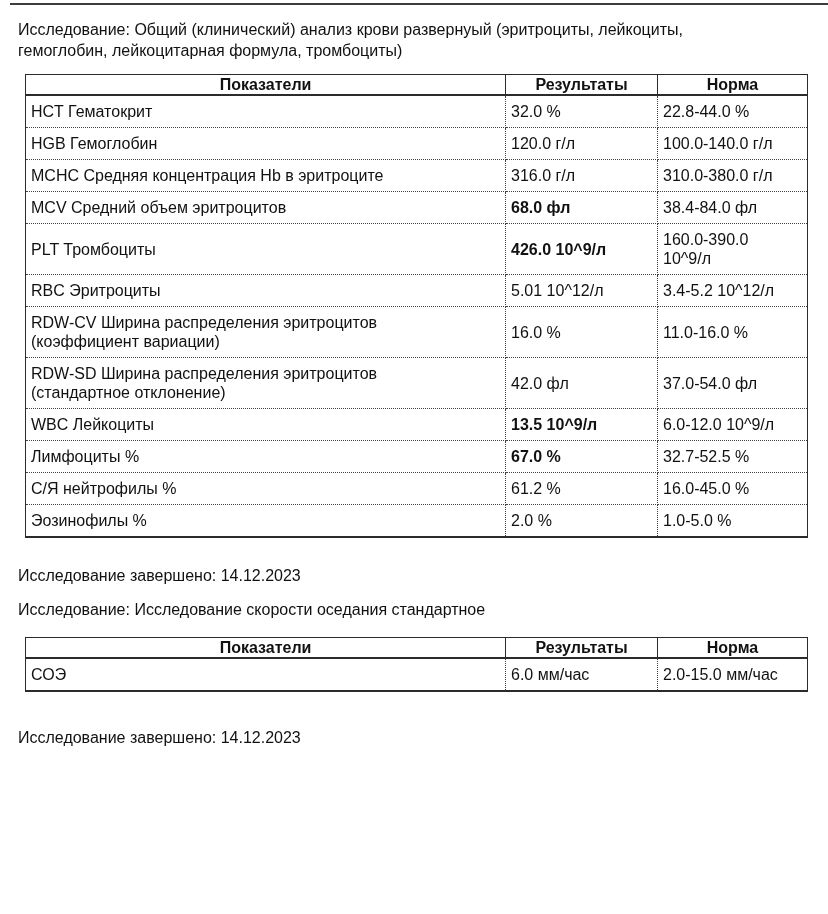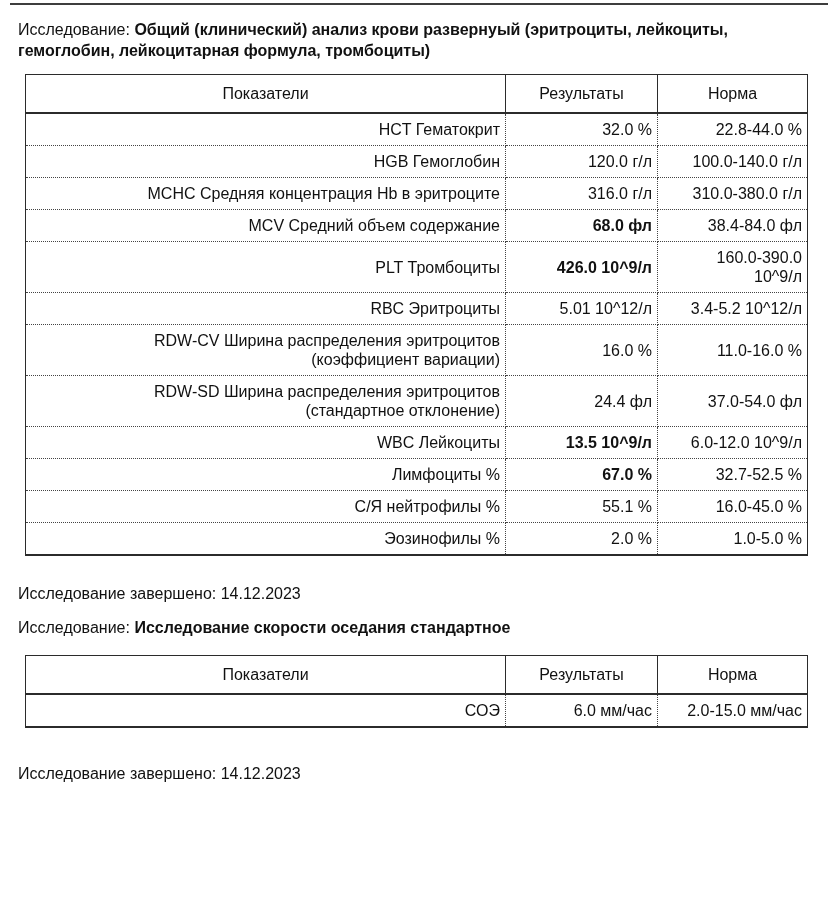--- a/index.html
+++ b/index.html
@@ -23,43 +23,43 @@
   .page {
     padding: 0 21px 0 18px;
   }
   .study-heading {
     margin: 14px 0 0 0;
     line-height: 21px;
     white-space: pre-line;
     font-weight: normal;
   }
   .study-heading .study-name {
-    font-weight: bold;
+    font-weight: normal;
   }
   .results-table {
     border-collapse: collapse;
     table-layout: fixed;
     width: 782px;
     margin: 13px 0 0 7px;
   }
   .results-table col.c1 { width: 480px; }
   .results-table col.c2 { width: 152px; }
   .results-table col.c3 { width: 150px; }
   .results-table th {
     border: 1px solid #2b2b2b;
     border-bottom-width: 2px;
-    font-weight: normal;
+    font-weight: bold;
     text-align: center;
-    padding: 9px 6px;
+    padding: 0 6px;
     line-height: 19px;
   }
   .results-table td {
     border: 1px dotted #444444;
     vertical-align: middle;
-    text-align: right;
+    text-align: left;
     padding: 6px 5px;
     line-height: 19px;
     white-space: pre-line;
     overflow: hidden;
   }
   .results-table td:first-child  { border-left: 1px solid #2b2b2b; }
   .results-table td:last-child   { border-right: 1px solid #2b2b2b; }
   .results-table tbody tr:last-child td { border-bottom: 2px solid #2b2b2b; }
   .results-table tr.flagged td.res { font-weight: bold; }
   .completed {
@@ -103,21 +103,21 @@
         <td class="ind">HGB Гемоглобин</td>
         <td class="res">120.0 г/л</td>
         <td class="norm">100.0-140.0 г/л</td>
       </tr>
       <tr>
         <td class="ind">MCHC Средняя концентрация Hb в эритроците</td>
         <td class="res">316.0 г/л</td>
         <td class="norm">310.0-380.0 г/л</td>
       </tr>
       <tr class="flagged">
-        <td class="ind">MCV Средний объем содержание</td>
+        <td class="ind">MCV Средний объем эритроцитов</td>
         <td class="res">68.0 фл</td>
         <td class="norm">38.4-84.0 фл</td>
       </tr>
       <tr class="flagged">
         <td class="ind">PLT Тромбоциты</td>
         <td class="res">426.0 10^9/л</td>
         <td class="norm">160.0-390.0
 10^9/л</td>
       </tr>
       <tr>
@@ -127,36 +127,36 @@
       </tr>
       <tr>
         <td class="ind">RDW-CV Ширина распределения эритроцитов
 (коэффициент вариации)</td>
         <td class="res">16.0 %</td>
         <td class="norm">11.0-16.0 %</td>
       </tr>
       <tr>
         <td class="ind">RDW-SD Ширина распределения эритроцитов
 (стандартное отклонение)</td>
-        <td class="res">24.4 фл</td>
+        <td class="res">42.0 фл</td>
         <td class="norm">37.0-54.0 фл</td>
       </tr>
       <tr class="flagged">
         <td class="ind">WBC Лейкоциты</td>
         <td class="res">13.5 10^9/л</td>
         <td class="norm">6.0-12.0 10^9/л</td>
       </tr>
       <tr class="flagged">
         <td class="ind">Лимфоциты %</td>
         <td class="res">67.0 %</td>
         <td class="norm">32.7-52.5 %</td>
       </tr>
       <tr>
         <td class="ind">С/Я нейтрофилы %</td>
-        <td class="res">55.1 %</td>
+        <td class="res">61.2 %</td>
         <td class="norm">16.0-45.0 %</td>
       </tr>
       <tr>
         <td class="ind">Эозинофилы %</td>
         <td class="res">2.0 %</td>
         <td class="norm">1.0-5.0 %</td>
       </tr>
     </tbody>
   </table>
 

